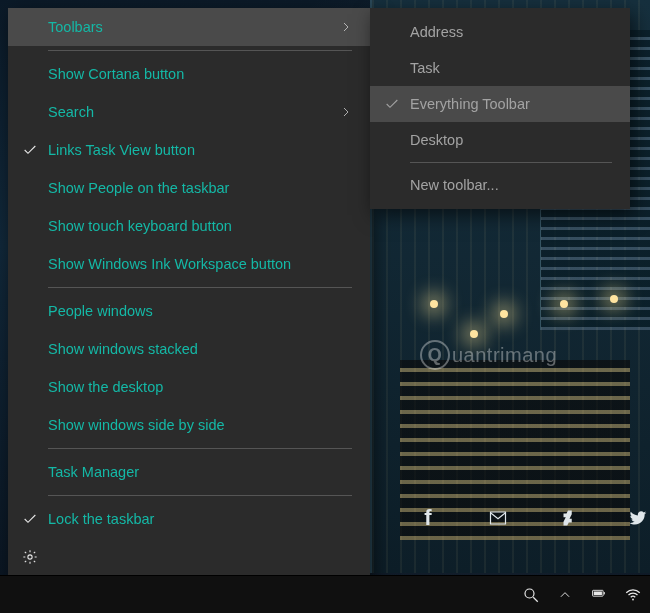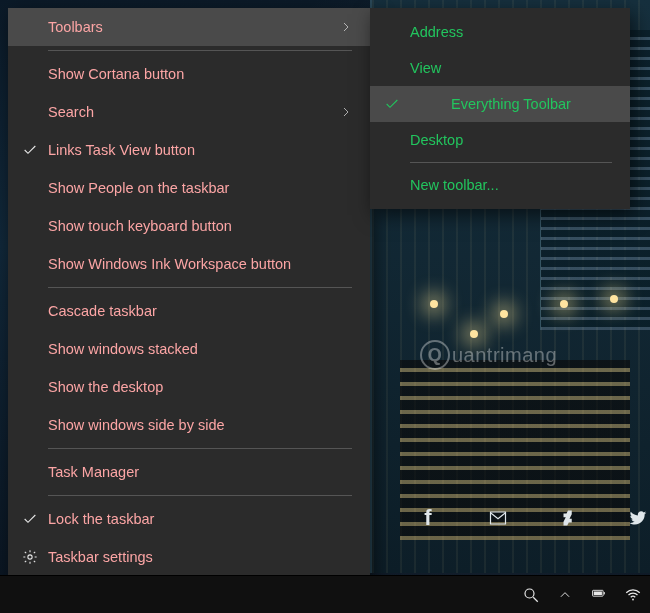--- a/index.html
+++ b/index.html
@@ -61,47 +61,47 @@
     position:absolute; left:0; right:0; bottom:0; height:38px;
     background:#101010; border-top:1px solid #000;
     display:flex; justify-content:flex-end; align-items:center; padding:0 8px; gap:16px;
     color:#e8e8e8;
   }
   .taskbar .tray-icon { width:18px; height:18px; display:flex; align-items:center; justify-content:center; }
 
   
   .menu {
     position:absolute; left:8px; top:8px; width:362px;
-    background:#2b2b2b; color:#fca5a5; font-size:14.5px;
+    background:#2b2b2b; color:#14b8a6; font-size:14.5px;
     box-shadow: 4px 6px 18px rgba(0,0,0,.6);
     padding-bottom:6px;
   }
   .menu .item {
     display:flex; align-items:center; height:38px;
     padding: 0 18px 0 40px; position:relative; cursor:default;
   }
   .menu .item.highlight { background:#4a4a4a; }
   .menu .item .label { flex:1; }
   .menu .item .chev { color:#cfcfcf; }
   .menu .sep { height:1px; background:#555; margin:4px 18px 4px 40px; }
   .menu .item .mark {
     position:absolute; left:14px; top:50%; transform:translateY(-50%);
     width:16px; height:16px; color:#e8e8e8;
   }
   .menu .item .gear svg, .menu .item .mark svg, .chev svg { display:block; }
 
   
   .submenu {
     position:absolute; left:370px; top:8px; width:260px;
-    background:#2b2b2b; color:#22c55e; font-size:14.5px;
+    background:#2b2b2b; color:#a3a3a3; font-size:14.5px;
     box-shadow: 4px 6px 18px rgba(0,0,0,.6);
     padding:6px 0;
   }
   .submenu .item { display:flex; align-items:center; height:36px; padding:0 18px 0 40px; position:relative; cursor:default; }
-  .submenu .item.highlight { background:#4a4a4a;justify-content:center; }
+  .submenu .item.highlight { background:#4a4a4a; }
   .submenu .sep { height:1px; background:#555; margin:4px 18px 4px 40px; }
   .submenu .item .mark { position:absolute; left:14px; top:50%; transform:translateY(-50%); width:16px; height:16px; }
 
   svg { fill:none; stroke:currentColor; stroke-width:1.6; }
 </style>
 </head>
 <body>
 
 <div class="desktop-bg"></div>
 <div class="buildings"></div>
@@ -171,21 +171,21 @@
       <span class="label">Show People on the taskbar</span>
     </div>
     <div class="item">
       <span class="label">Show touch keyboard button</span>
     </div>
     <div class="item">
       <span class="label">Show Windows Ink Workspace button</span>
     </div>
     <div class="sep"></div>
     <div class="item">
-      <span class="label">Cascade taskbar</span>
+      <span class="label">People windows</span>
     </div>
     <div class="item">
       <span class="label">Show windows stacked</span>
     </div>
     <div class="item">
       <span class="label">Show the desktop</span>
     </div>
     <div class="item">
       <span class="label">Show windows side by side</span>
     </div>
@@ -202,30 +202,29 @@
       </span>
       <span class="label">Lock the taskbar</span>
     </div>
     <div class="item">
       <span class="mark gear">
         <svg viewBox="0 0 24 24" width="16" height="16">
           <circle cx="12" cy="12" r="3.2"></circle>
           <path d="M12 2v3M12 19v3M4.2 4.2l2.1 2.1M17.7 17.7l2.1 2.1M2 12h3M19 12h3M4.2 19.8l2.1-2.1M17.7 6.3l2.1-2.1"></path>
         </svg>
       </span>
-      <span class="label">Taskbar settings</span>
     </div>
   </div>
 
 <div class="submenu" id="sub-menu">
     <div class="item">
       <span class="label">Address</span>
     </div>
     <div class="item">
-      <span class="label">View</span>
+      <span class="label">Task</span>
     </div>
     <div class="item highlight">
       <span class="mark"><svg viewBox="0 0 24 24" width="16" height="16">
           <path d="M4 12l5 5L20 6"></path>
         </svg></span>
       <span class="label">Everything Toolbar</span>
     </div>
     <div class="item">
       <span class="label">Desktop</span>
     </div>

